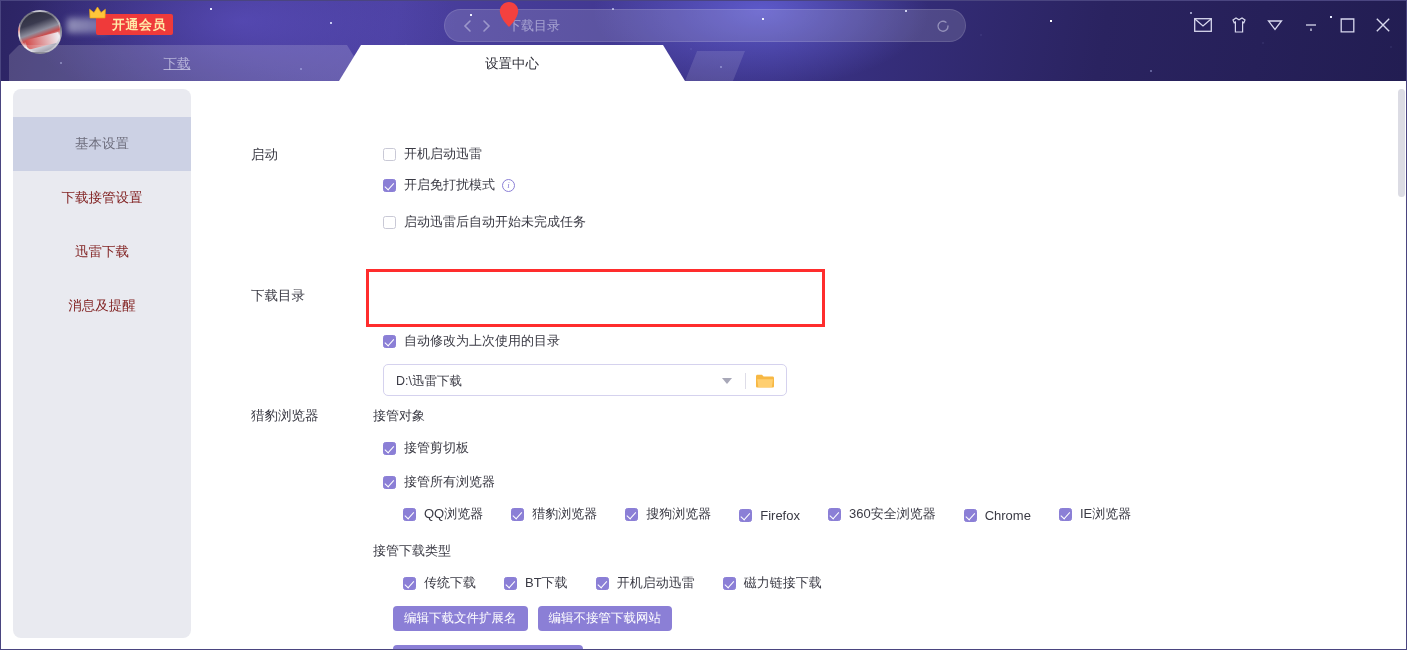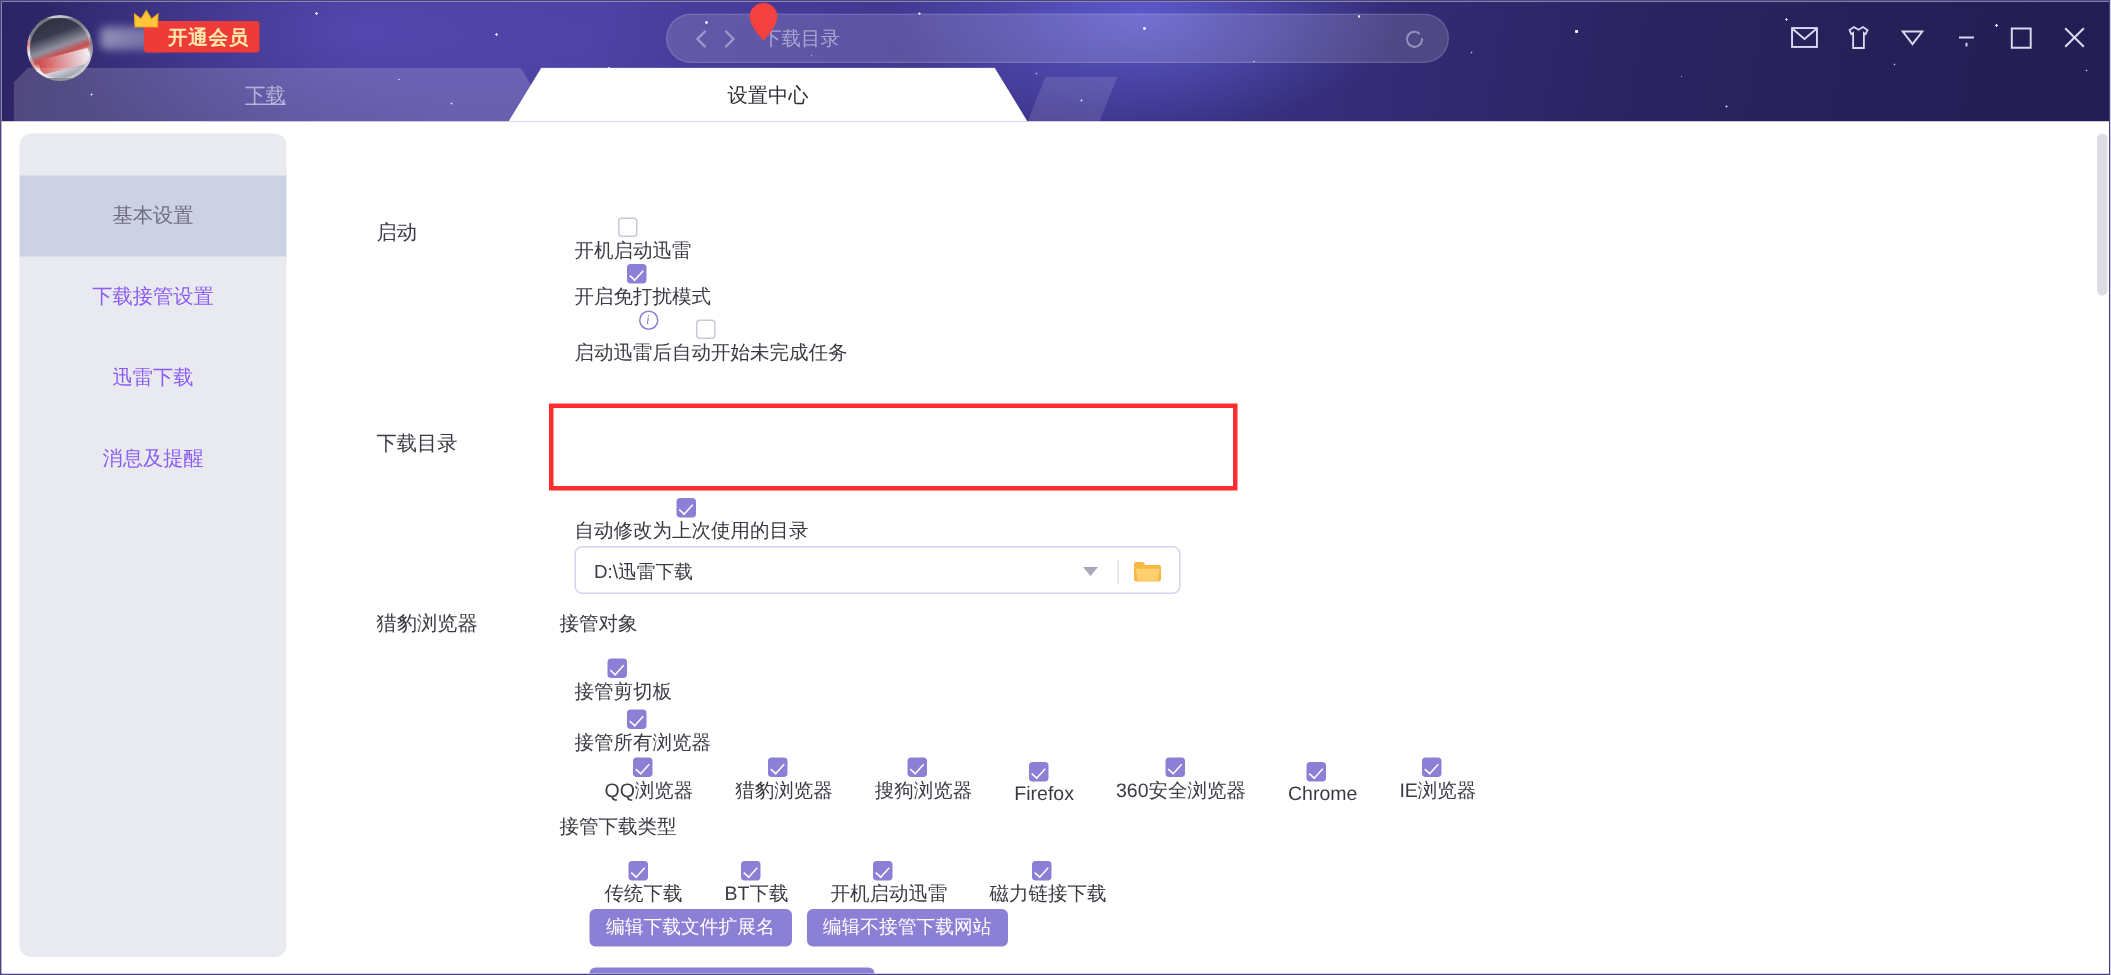--- a/index.html
+++ b/index.html
@@ -150,33 +150,33 @@
     position: absolute; left: 12px; top: 8px;
     width: 178px; height: 549px;
     background: #e9eaf0;
     border-radius: 8px;
     overflow: hidden;
   }
   .side-item {
     position: relative;
     height: 54px; line-height: 54px;
     text-align: center;
-    font-size: 13.5px; color: #8b5cf6;
+    font-size: 13.5px; color: #7f1d1d;
     cursor: pointer;
   }
   .side-item.active { background: #ccd1e4; color: #6d6d7c; }
   .side-spacer { height: 28px; }
 
   
   .content { position: absolute; left: 190px; top: 0; width: 1200px; height: 570px; }
 
   .row-label {
     position: absolute; font-size: 13.5px; color: #3a3a44;
   }
-  .opt { position: absolute; display: flex; align-items: center; font-size: 13px; color: #3a3a44; cursor: pointer; flex-direction: column; }
+  .opt { position: absolute; display: flex; align-items: center; font-size: 13px; color: #3a3a44; cursor: pointer; }
   .cb {
     width: 13px; height: 13px; border-radius: 2.5px;
     border: 1px solid #c9c9d6; background: #fff;
     margin-right: 8px; flex: none;
     position: relative;
   }
   .cb.on { background: #8b7fd6; border-color: #8b7fd6; }
   .cb.on::after {
     content: ""; position: absolute; left: 3.2px; top: 1.2px;
     width: 4px; height: 7.5px;

